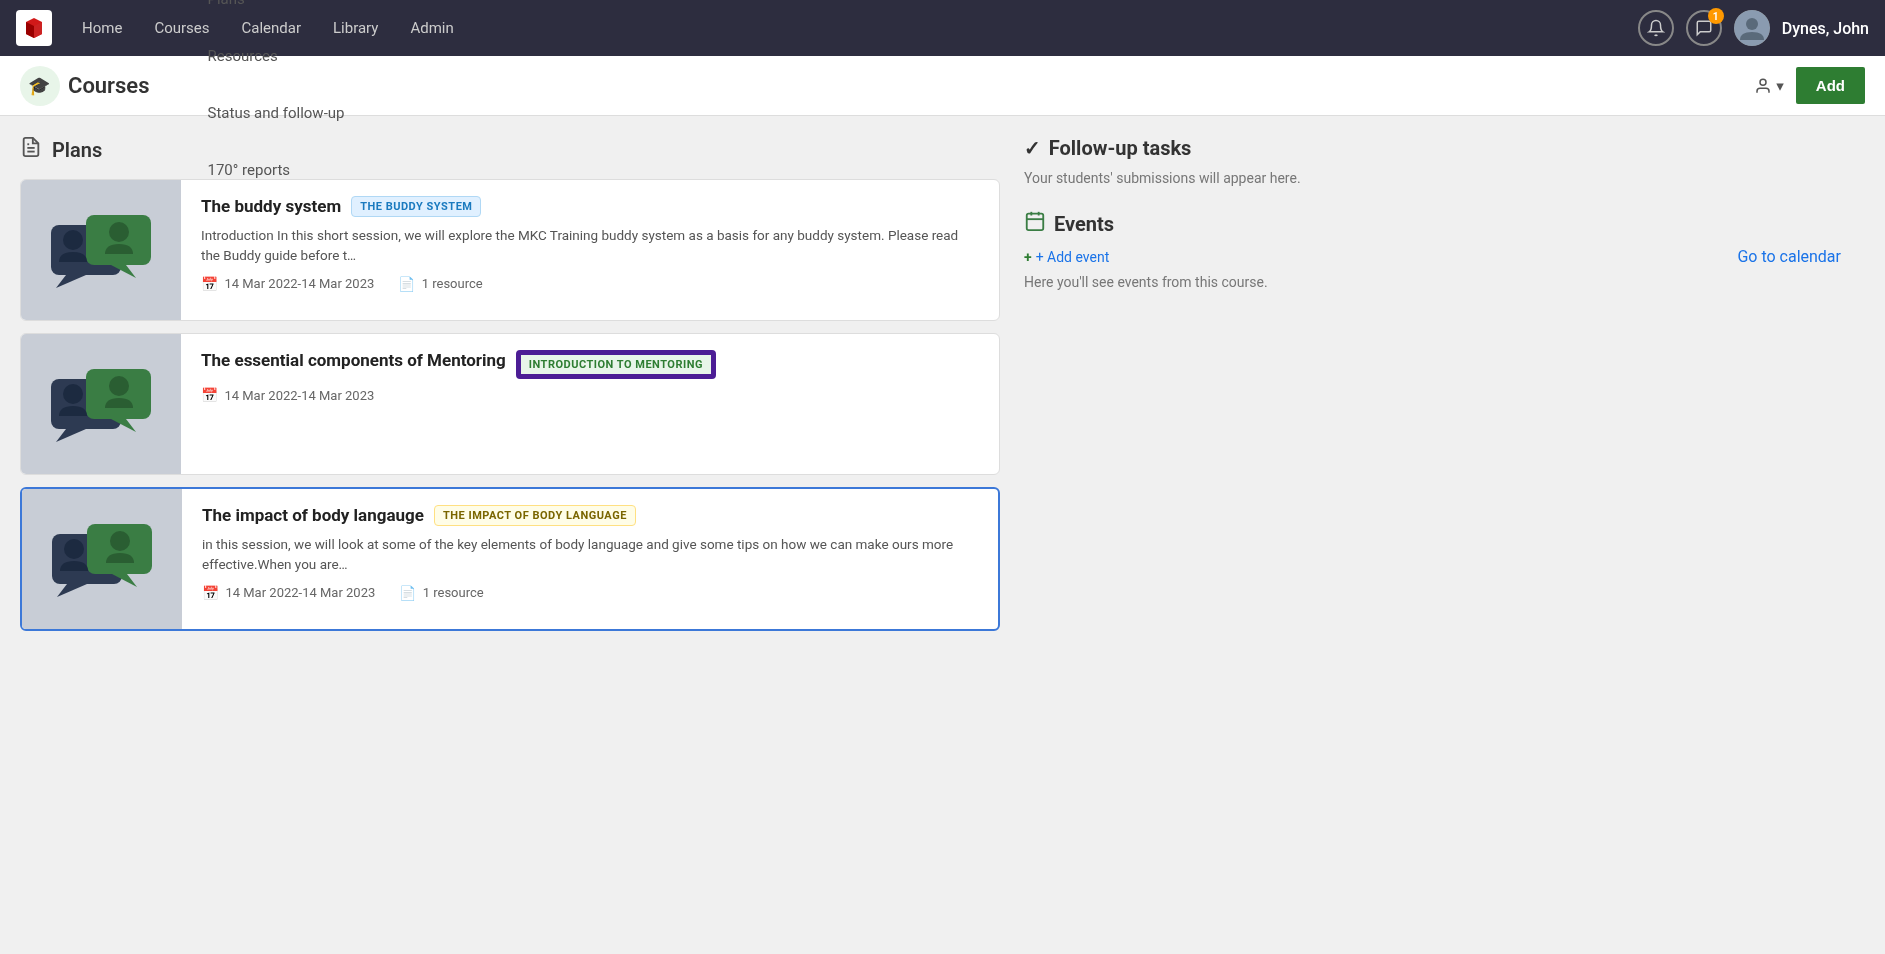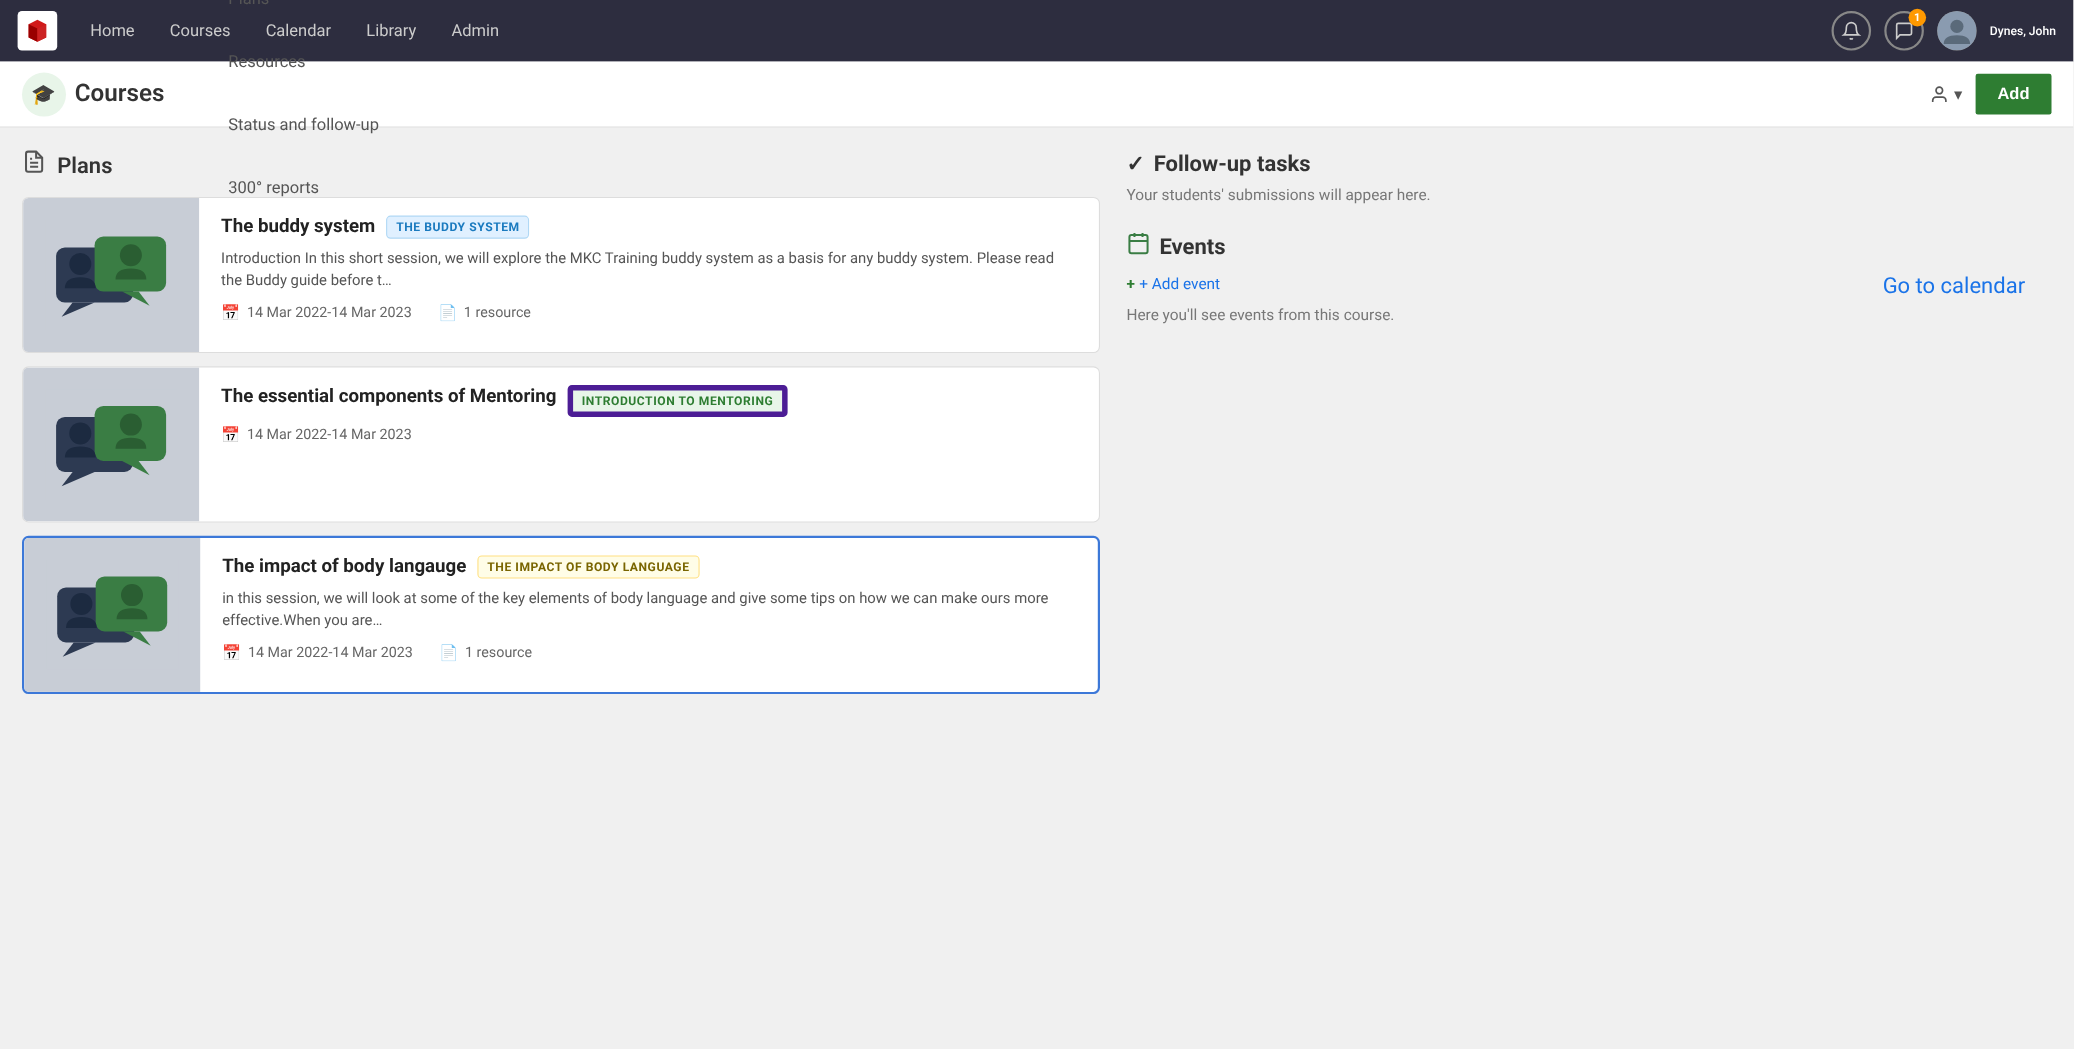--- a/index.html
+++ b/index.html
@@ -58,21 +58,21 @@
       font-weight: bold;
     }
     .user-avatar {
       width: 36px; height: 36px;
       border-radius: 50%;
       background: #888;
       overflow: hidden;
       display: flex; align-items: center; justify-content: center;
     }
     .user-avatar svg { width: 36px; height: 36px; }
-    .user-name { color: white; font-size: 11px; font-weight: 500; }
+    .user-name { color: white; font-size: 16px; font-weight: 500; }
 
     
     .sub-nav {
       background: white;
       display: flex;
       align-items: center;
       padding: 0 20px;
       height: 60px;
       border-bottom: 1px solid #ddd;
       gap: 8px;
@@ -247,21 +247,21 @@
 
     .add-event-link {
       color: #1a73e8;
       text-decoration: none;
       font-size: 14px;
       display: flex; align-items: center; gap: 4px;
     }
     .go-calendar-link {
       color: #1a73e8;
       text-decoration: none;
-      font-size: 20px;
+      font-size: 16px;
       margin-left: auto;
     }
     .events-meta-row {
       display: flex; align-items: center; justify-content: space-between;
       margin-bottom: 8px;
     }
     .events-empty { font-size: 14px; color: #777; }
   </style>
 </head>
 <body>
@@ -307,21 +307,21 @@
 </nav>
 
 <div class="sub-nav">
   <div class="sub-nav-icon">🎓</div>
   <span class="sub-nav-title">Courses</span>
   <div class="sub-nav-tabs">
     <div class="sub-nav-tab active">Overview</div>
     <div class="sub-nav-tab">Plans</div>
     <div class="sub-nav-tab">Resources</div>
     <div class="sub-nav-tab">Status and follow-up</div>
-    <div class="sub-nav-tab">300° reports</div>
+    <div class="sub-nav-tab">170° reports</div>
     <div class="sub-nav-tab" style="display:flex;align-items:flex-start;gap:4px;">
       <span>More</span>
       <span>▾</span>
     </div>
   </div>
   <div class="sub-nav-right">
     <div class="person-icon-btn">
       <svg width="18" height="18" viewBox="0 0 24 24" fill="none" stroke="#555" stroke-width="2">
         <path d="M20 21v-2a4 4 0 0 0-4-4H8a4 4 0 0 0-4 4v2"></path>
         <circle cx="12" cy="7" r="4"></circle>

